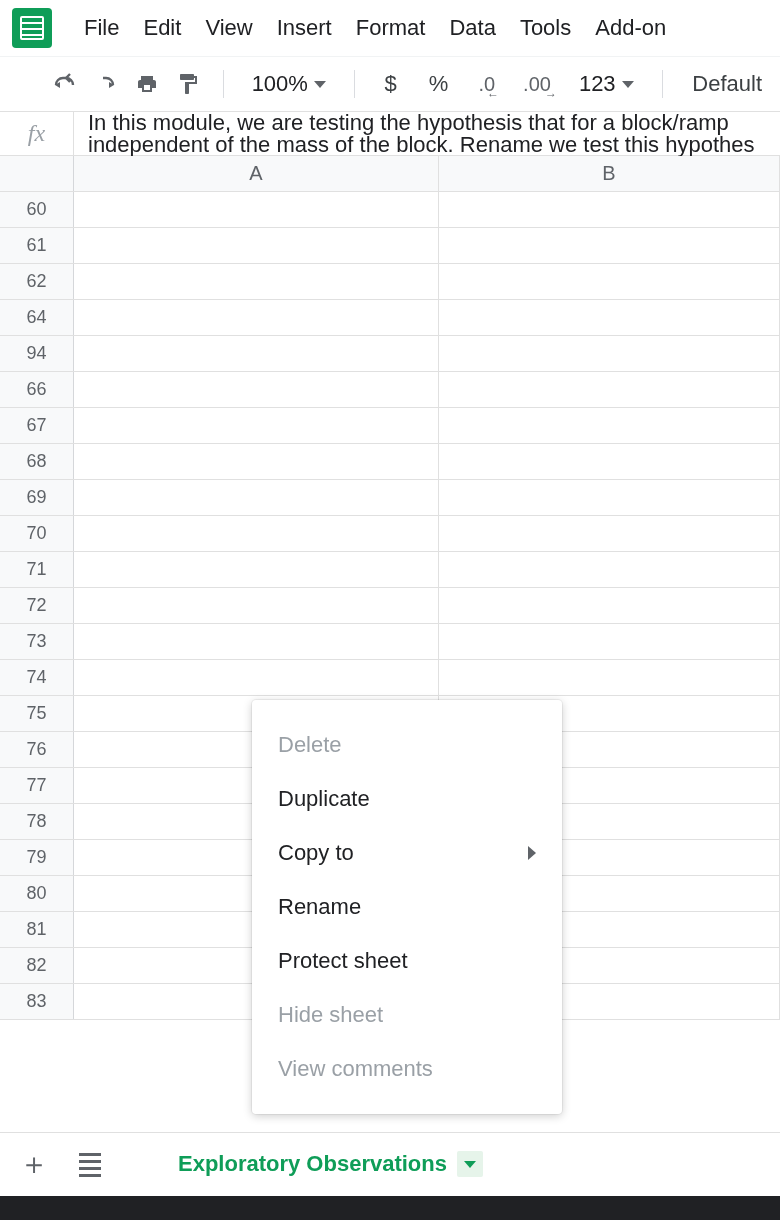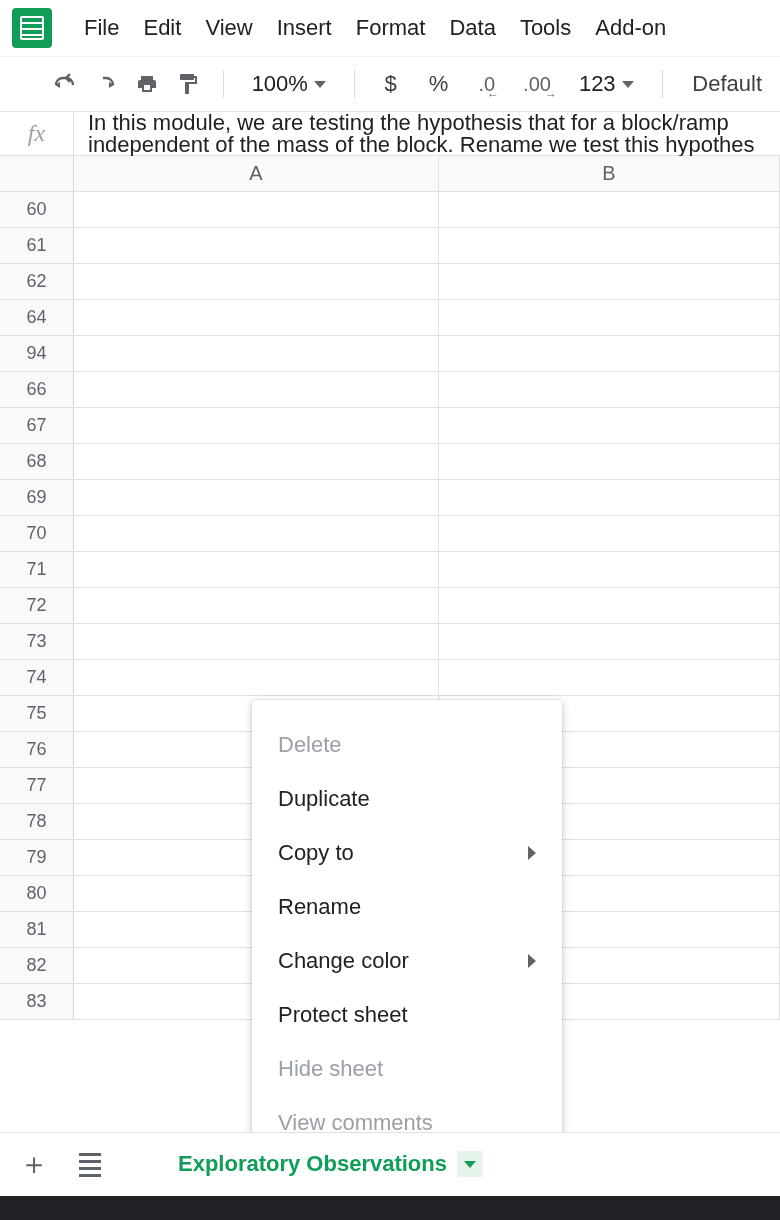--- a/index.html
+++ b/index.html
@@ -252,24 +252,20 @@
           <span>Duplicate</span>
         </div>
         <div class="ctx-item">
           <span>Copy to</span>
           <span class="submenu-arrow"></span>
         </div>
         <div class="ctx-item">
           <span>Rename</span>
         </div>
         <div class="ctx-item">
-          <span>Change color</span>
-          <span class="submenu-arrow"></span>
-        </div>
-        <div class="ctx-item">
           <span>Protect sheet</span>
         </div>
         <div class="ctx-item disabled">
           <span>Hide sheet</span>
         </div>
         <div class="ctx-item disabled">
           <span>View comments</span>
         </div>
       </div>
   </div>

